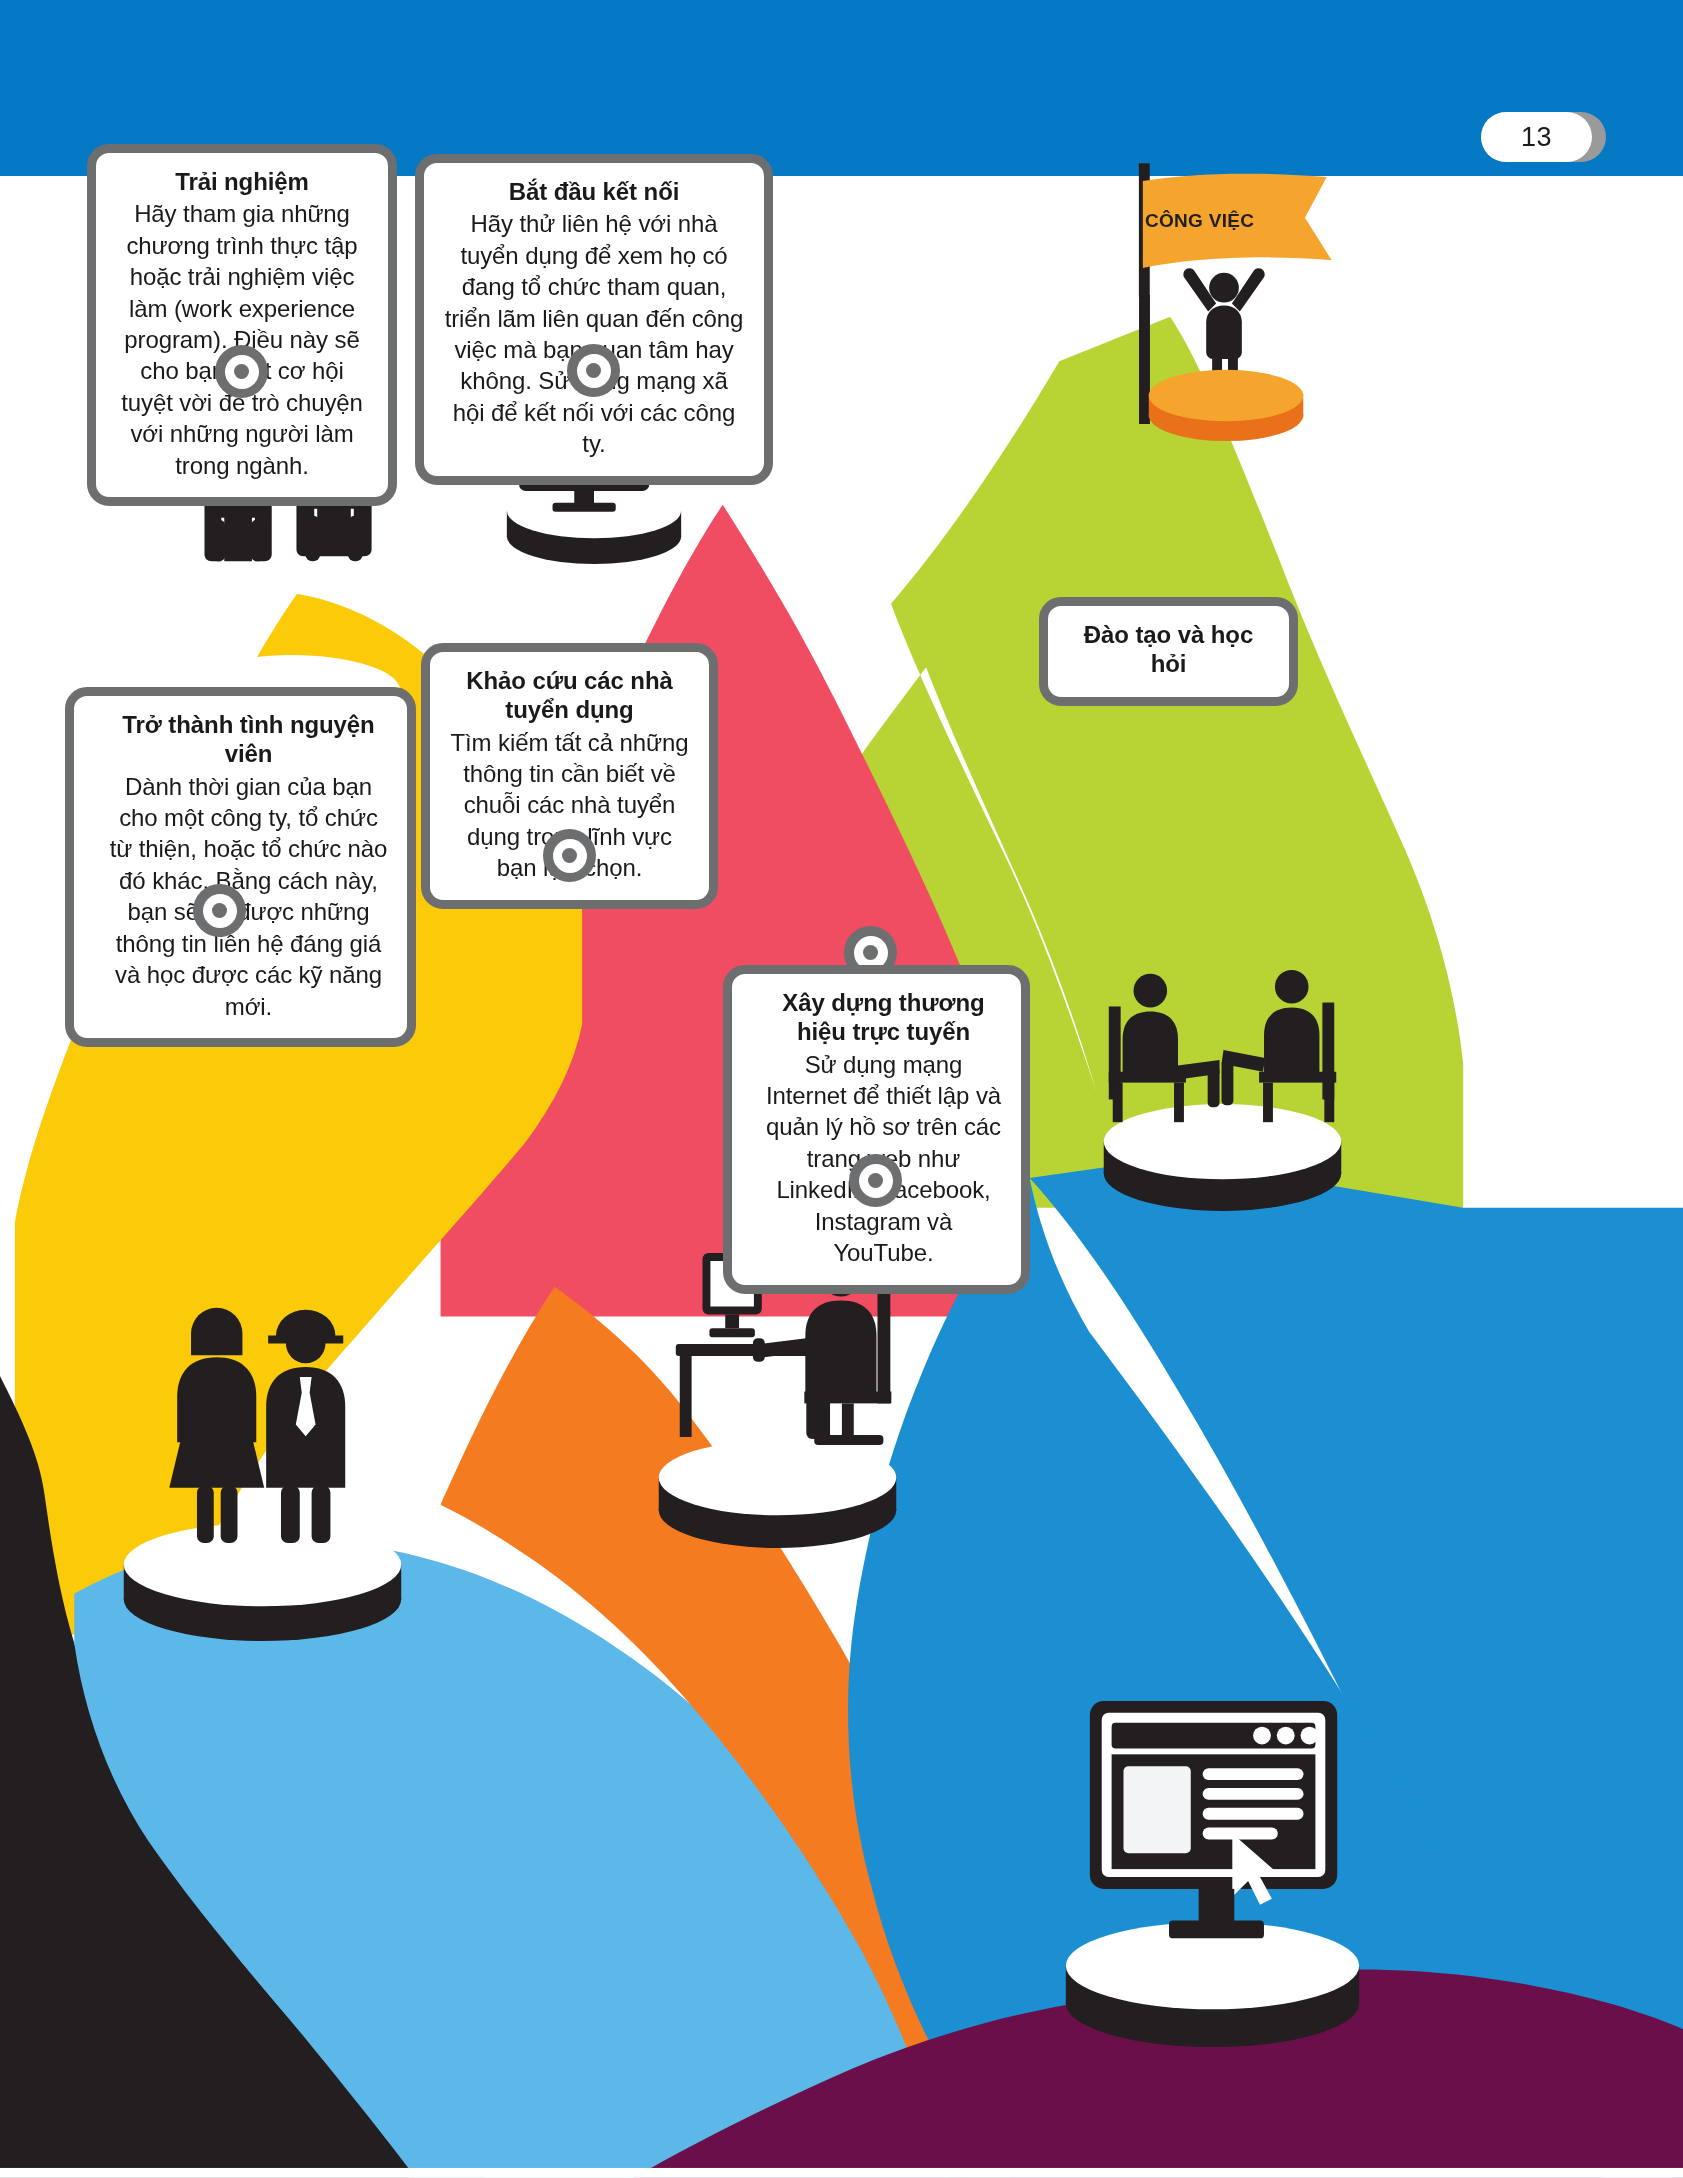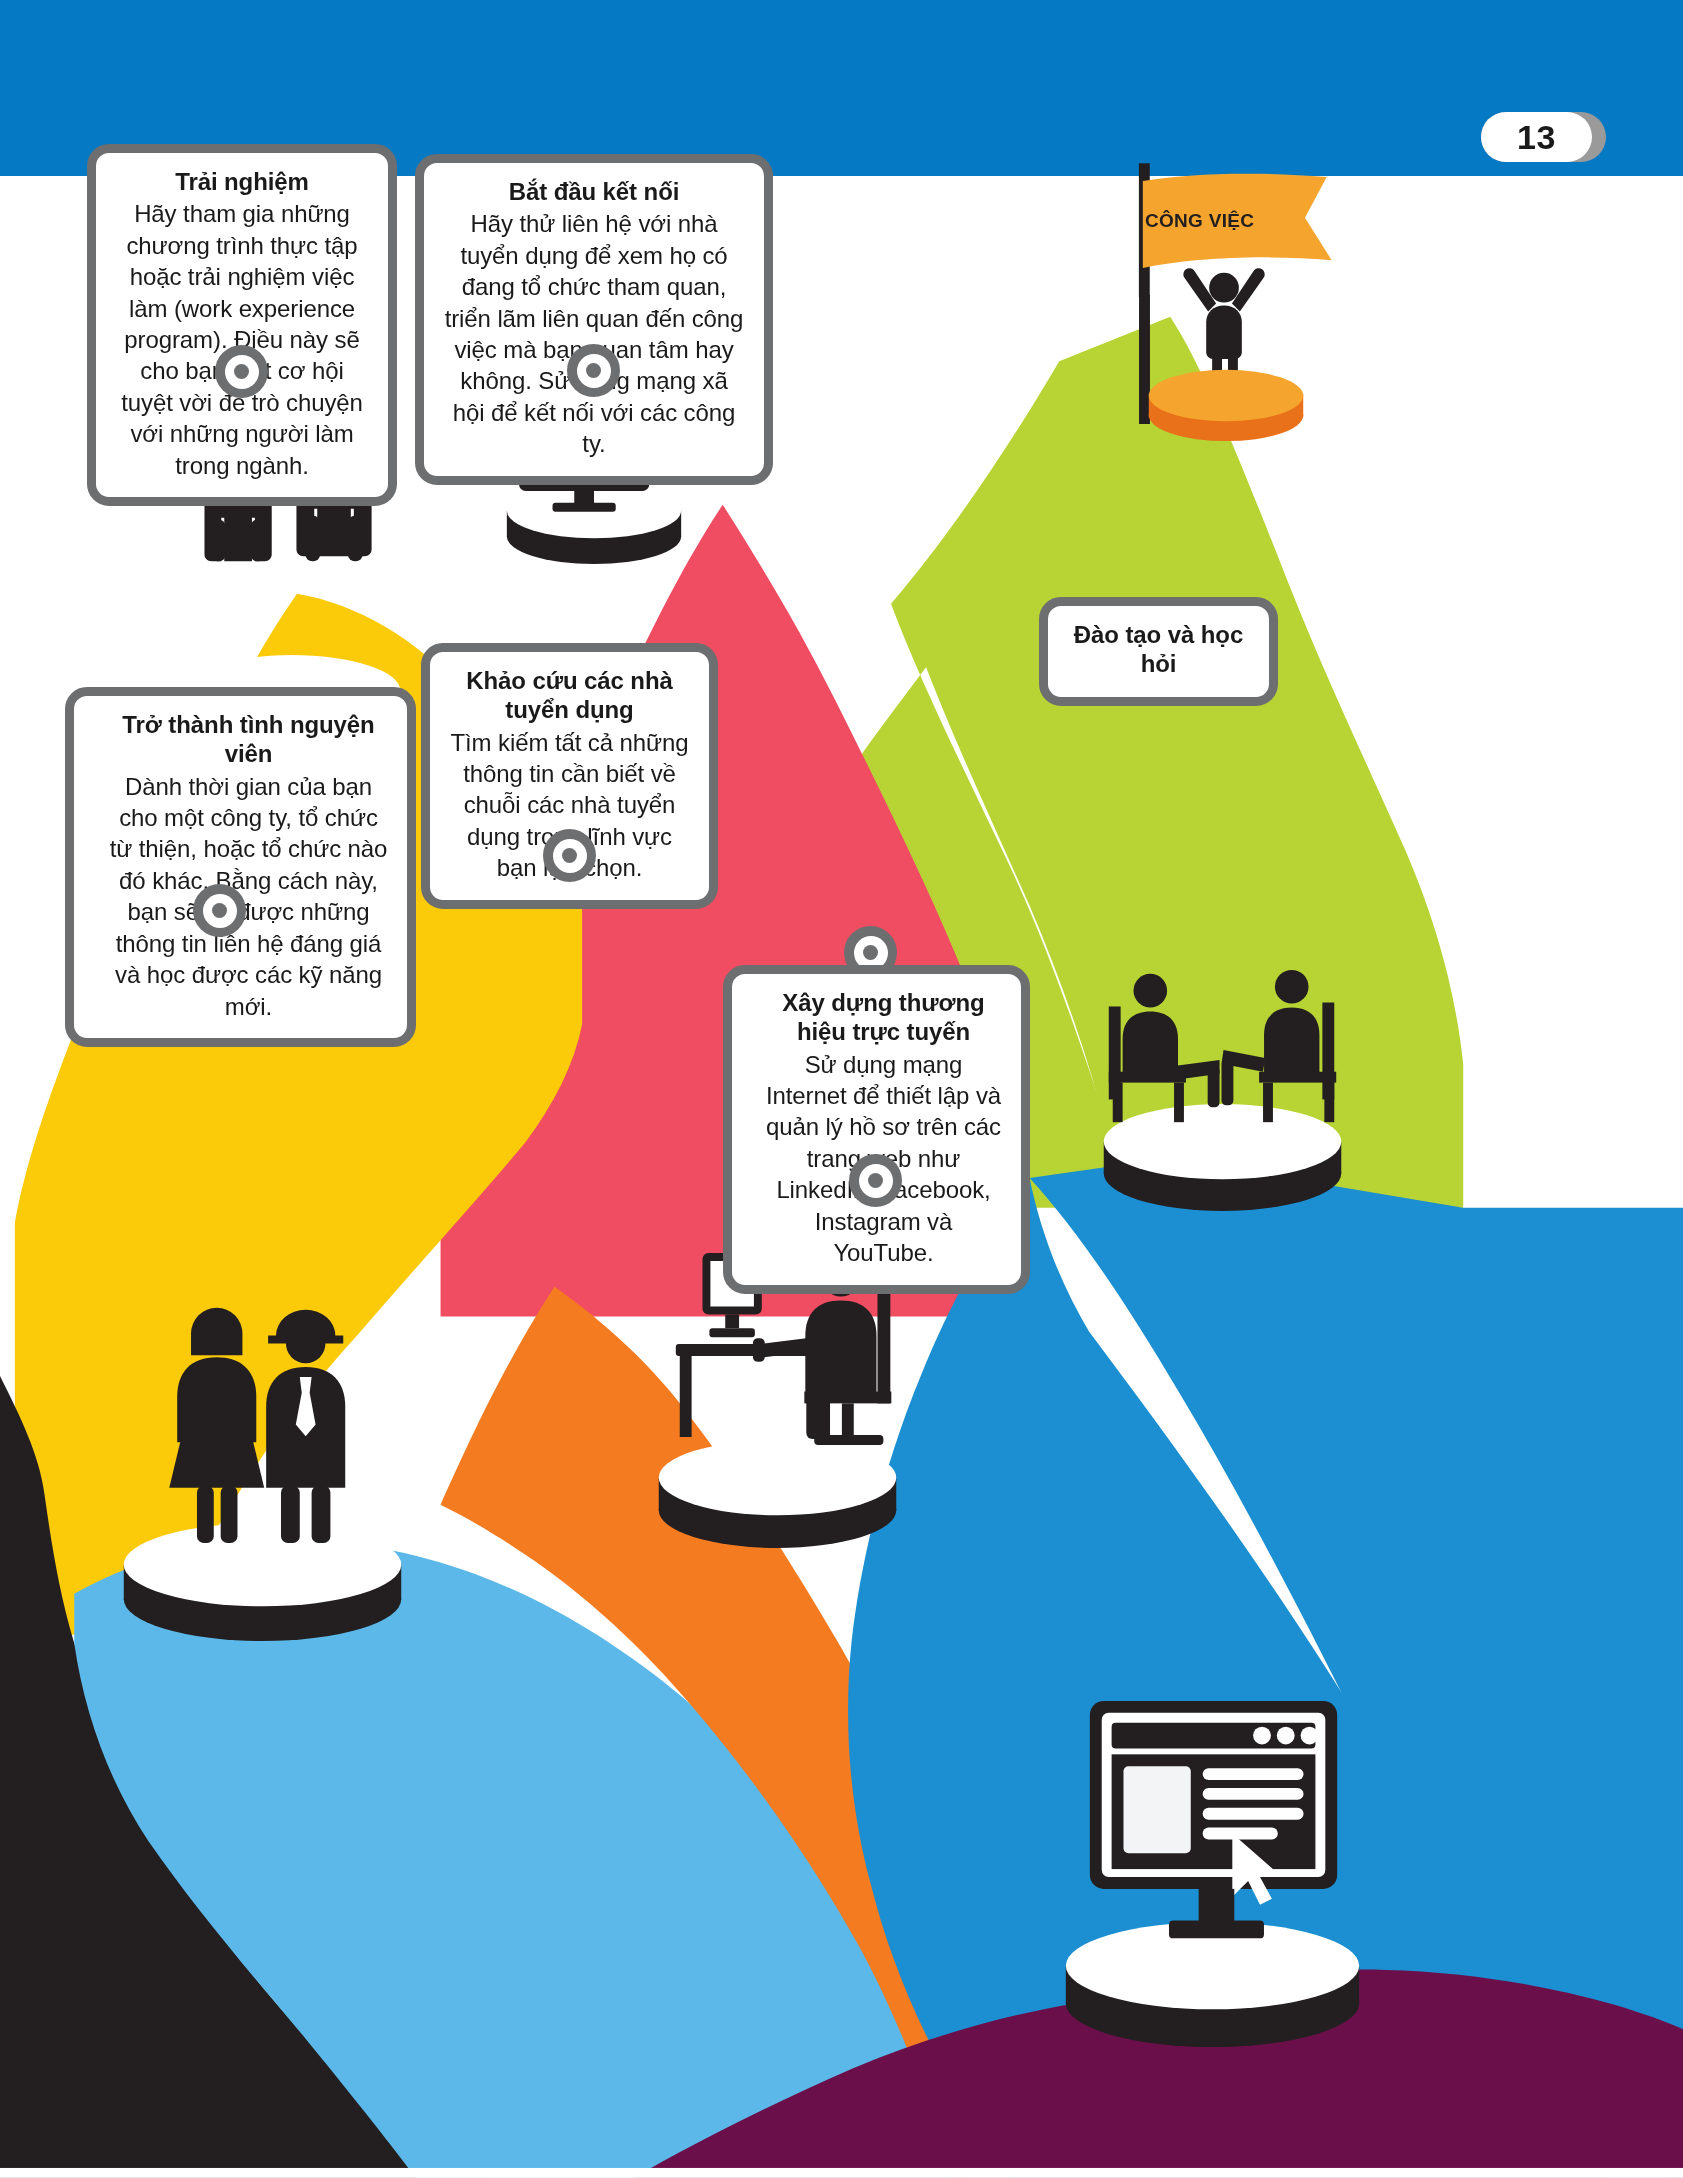--- a/index.html
+++ b/index.html
@@ -27,21 +27,21 @@
     width: 125px; height: 50px;
     border-radius: 25px;
     background: #9a9a9a;
   }
   .page-badge-inner {
     position: absolute; left: 0; top: 0;
     width: 111px; height: 50px;
     border-radius: 25px;
     background: #ffffff;
     display: flex; align-items: center; justify-content: center;
-    font-size: 34px; font-weight: bold; color: #1a1a1a;
+    font-size: 27px; font-weight: normal; color: #1a1a1a;
     letter-spacing: 0.5px;
   }
 
   
   .art { position: absolute; left: 0; top: 168px; width: 1683px; height: 2010px; }
   .art svg { display: block; width: 1683px; height: 2010px; }
 
   
   .callout {
     position: absolute;
@@ -75,21 +75,21 @@
     content: ""; position: absolute;
     width: 15px; height: 15px; border-radius: 50%;
     background: #6d6e70;
   }
 
   
   #box-experience   { left: 87px;   top: 144px;  width: 310px; }
   #dot-experience   { left: 215px;  top: 345px; }
   #box-connect      { left: 415px;  top: 154px;  width: 358px; }
   #dot-connect      { left: 567px;  top: 344px; }
-  #box-research-job { left: 1039px; top: 597px;  width: 239px; }
+  #box-research-job { left: 1039px; top: 597px;  width: 259px; }
   #dot-research-job { left: 844px;  top: 926px; }
   #box-volunteer    { left: 65px;   top: 687px;  width: 351px; padding-left: 34px; }
   #dot-volunteer    { left: 193px;  top: 884px; }
   #box-employers    { left: 421px;  top: 643px;  width: 297px; }
   #dot-employers    { left: 543px;  top: 829px; }
   #box-brand        { left: 723px;  top: 965px;  width: 307px; padding-left: 32px; }
   #dot-brand        { left: 849px;  top: 1154px; }
 
   
   .icon-layer { position: absolute; left: 0; top: 0; width: 1683px; height: 2178px; pointer-events: none; }

